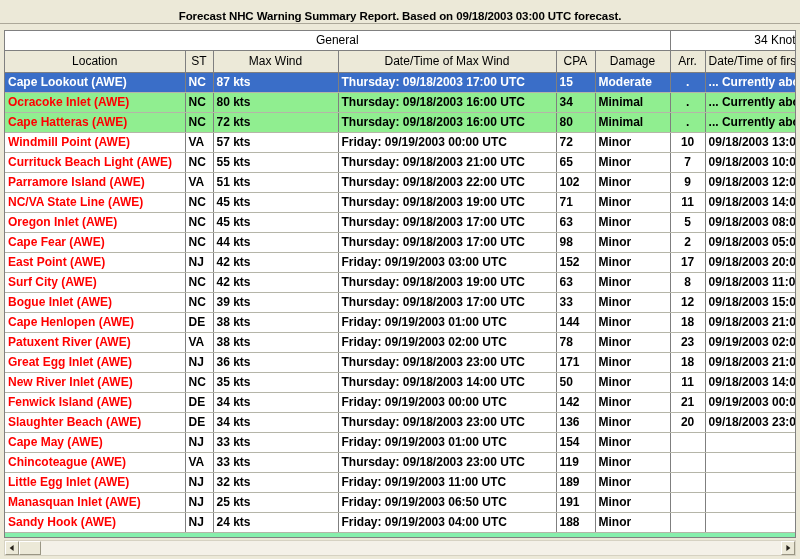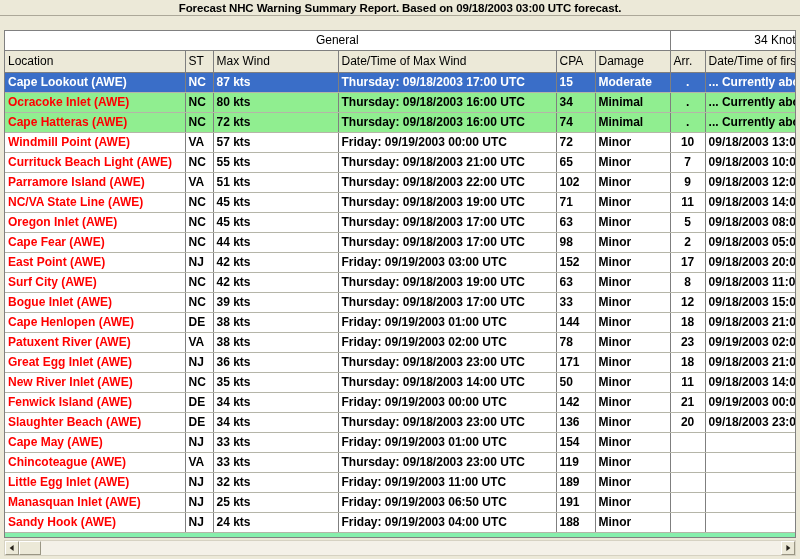--- a/index.html
+++ b/index.html
@@ -14,21 +14,21 @@
     width: 800px;
     height: 559px;
     background: #ECE9D8;
     overflow: hidden;
     box-sizing: border-box;
   }
 
   
   .banner {
     position: absolute;
-    left: 0; top: 0;
+    left: 0; top: 8px;
     width: 800px;
     height: 16px;
     background: #ECE9D8;
     display: flex;
     align-items: center;
     justify-content: center;
     box-sizing: border-box;
     border-bottom: 1px solid #ACA899;
   }
   .banner-title {
@@ -87,21 +87,21 @@
   }
 
   
   tr.head-row td {
     background: #ECE9D8;
     color: #000;
     font-weight: normal;
     border-bottom: 1px solid #7F7F7F;
     height: 21px;
     line-height: 21px;
-    text-align: left;
+    text-align: center;
   }
 
   
   tr.data-row td { background: #FFFFFF; color: #FF0000; }
   tr.data-row.sel td { background: #3A6EC8; color: #FFFFFF; margin-top: 19px; }
   tr.data-row.grn td { background: #90EE90; }
   tr.data-row.grn td.plain { color: #000000; }
   tr.data-row td.plain { color: #000000; }
   tr.data-row.sel td.plain { color: #FFFFFF; }
 
@@ -222,21 +222,21 @@
             <td class="plain">34</td>
             <td class="plain">Minimal</td>
             <td class="plain c-arr-cell">.</td>
             <td class="plain">... Currently above</td>
           </tr>
           <tr class="data-row grn">
             <td>Cape Hatteras (AWE)</td>
             <td class="plain">NC</td>
             <td class="plain">72 kts</td>
             <td class="plain">Thursday: 09/18/2003 16:00 UTC</td>
-            <td class="plain">74</td>
+            <td class="plain">80</td>
             <td class="plain">Minimal</td>
             <td class="plain c-arr-cell">.</td>
             <td class="plain">... Currently above</td>
           </tr>
           <tr class="data-row">
             <td>Windmill Point (AWE)</td>
             <td class="plain">VA</td>
             <td class="plain">57 kts</td>
             <td class="plain">Friday: 09/19/2003 00:00 UTC</td>
             <td class="plain">72</td>

